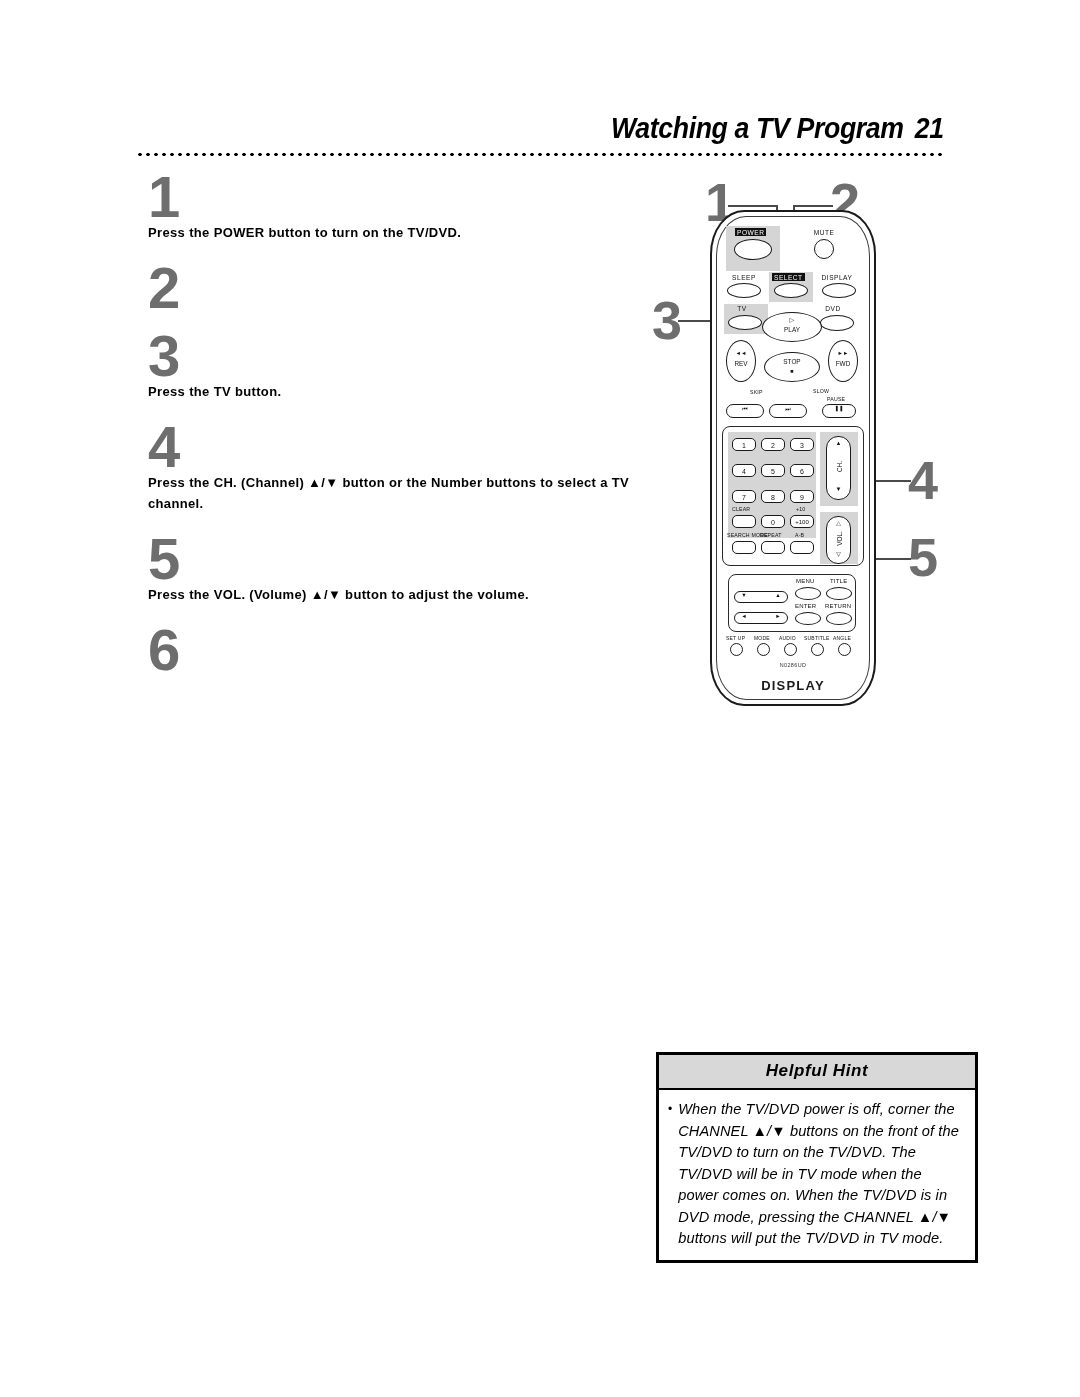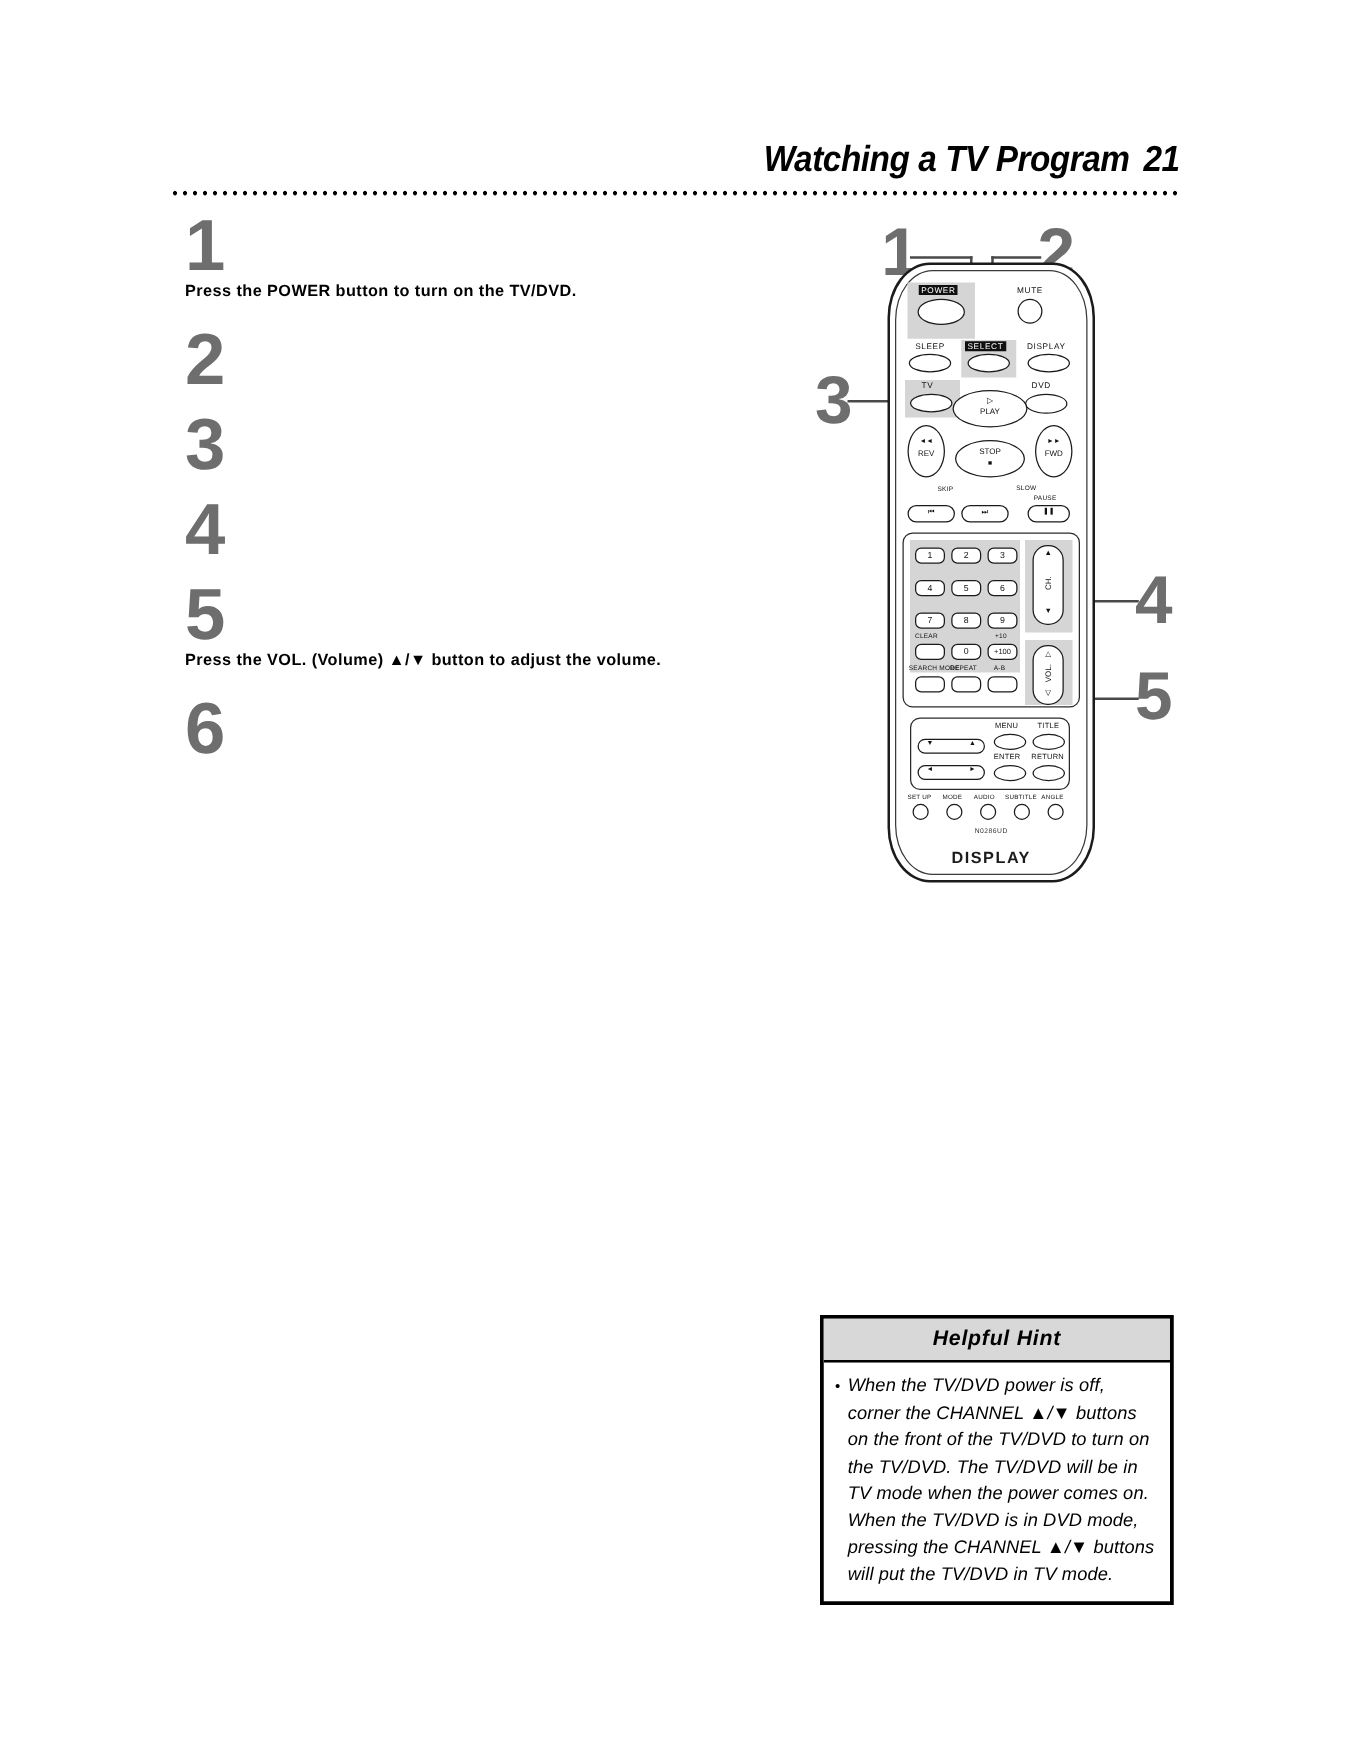--- a/index.html
+++ b/index.html
@@ -234,21 +234,21 @@
     font-size: 5.4px;
     letter-spacing: 0.4px;
     color: #333;
   }
 
   
   .hint-box {
     position: absolute;
     left: 656px;
     top: 1052px;
-    width: 283px;
+    width: 322px;
     border: 3px solid #000;
     background: #fff;
     box-sizing: border-box;
   }
   .hint-header {
     background: #d8d8d8;
     border-bottom: 2px solid #000;
     text-align: center;
     font-family: "Liberation Sans", sans-serif;
     font-weight: bold;
@@ -292,24 +292,26 @@
       <div class="step-num">1</div>
       <div class="step-text">Press the POWER button to turn on the TV/DVD.</div>
     </div>
 
     <div class="step" style="margin-top:16px;">
       <div class="step-num">2</div>
     </div>
 
     <div class="step" style="margin-top:16px;">
       <div class="step-num">3</div>
+      <div class="step-text">Press the TV button.</div>
     </div>
 
     <div class="step" style="margin-top:16px;">
       <div class="step-num">4</div>
+      <div class="step-text">Press the CH. (Channel) ▲/▼ button or the Number buttons to select a TV channel.</div>
     </div>
 
     <div class="step" style="margin-top:16px;">
       <div class="step-num">5</div>
       <div class="step-text">Press the VOL. (Volume) ▲/▼ button to adjust the volume.</div>
     </div>
 
     <div class="step" style="margin-top:16px;">
       <div class="step-num">6</div>
     </div>

